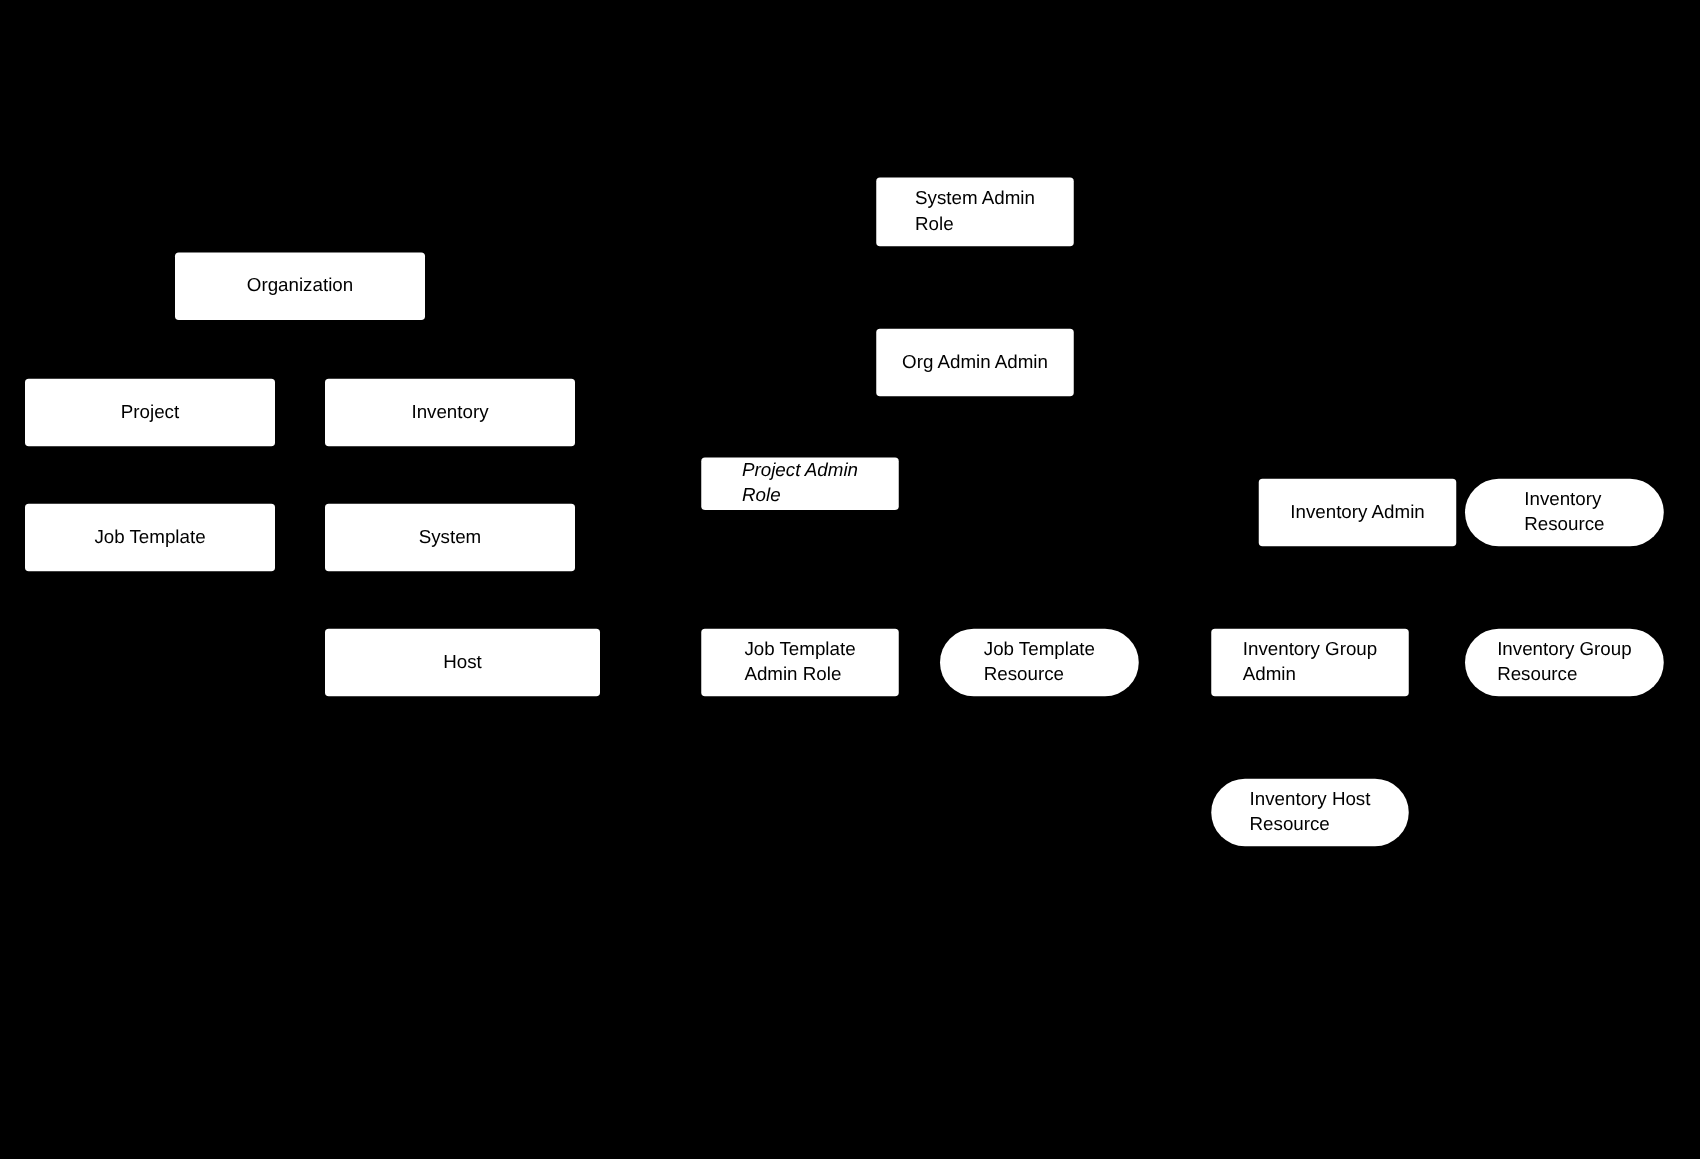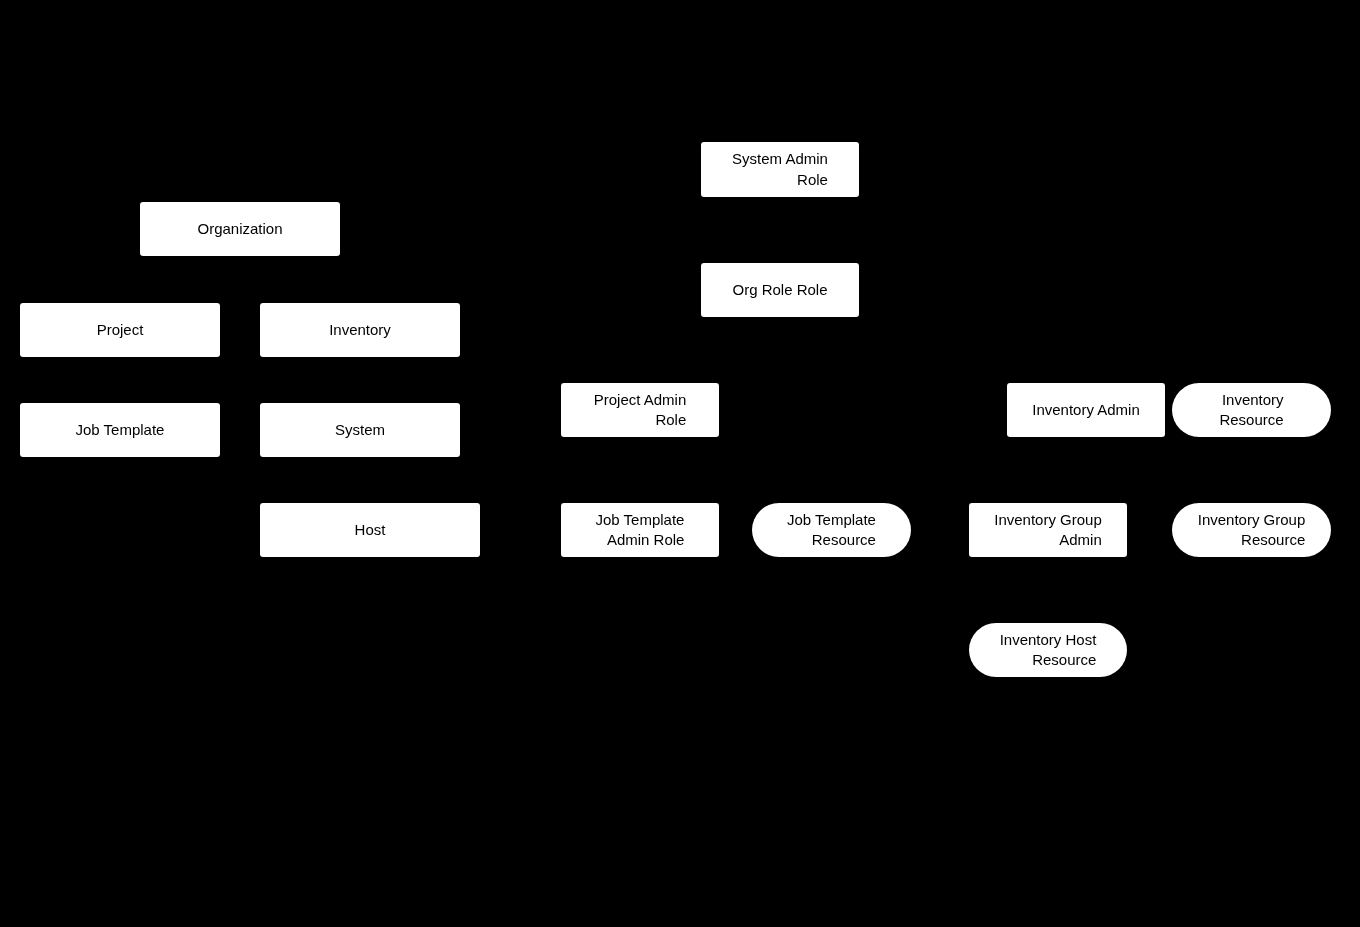--- a/index.html
+++ b/index.html
@@ -15,21 +15,21 @@
     overflow: hidden;
     font-family: "Liberation Sans", sans-serif;
   }
   .node {
     position: absolute;
     background: #ffffff;
     color: #000000;
     display: flex;
     align-items: center;
     justify-content: center;
-    text-align: right;
+    text-align: left;
     font-size: 15px;
     line-height: 1.35;
     box-sizing: border-box;
     padding: 2px 6px;
   }
   .node.rect {
     border-radius: 3px;
   }
   .node.pill {
     border-radius: 999px;
@@ -67,25 +67,25 @@
   <div class="node rect" style="left:260px; top:503px; width:220px; height:54px;">
     <span>Host</span>
   </div>
 
   <div class="node rect" style="left:701px; top:142px; width:158px; height:55px;">
     <span>System Admin
 Role</span>
   </div>
 
   <div class="node rect" style="left:701px; top:263px; width:158px; height:54px;">
-    <span>Org Role Role</span>
+    <span>Org Admin Admin</span>
   </div>
 
 
-  <div class="node rect" style="left:561px; top:383px; width:158px; height:54px;">
+  <div class="node rect" style="left:561px; top:366px; width:158px; height:42px;font-style:italic;">
     <span>Project Admin
 Role</span>
   </div>
 
 
   <div class="node rect" style="left:969px; top:383px; width:158px; height:54px;margin-left:38px;">
     <span>Inventory Admin</span>
   </div>
 
   <div class="node pill" style="left:1172px; top:383px; width:159px; height:54px;">

